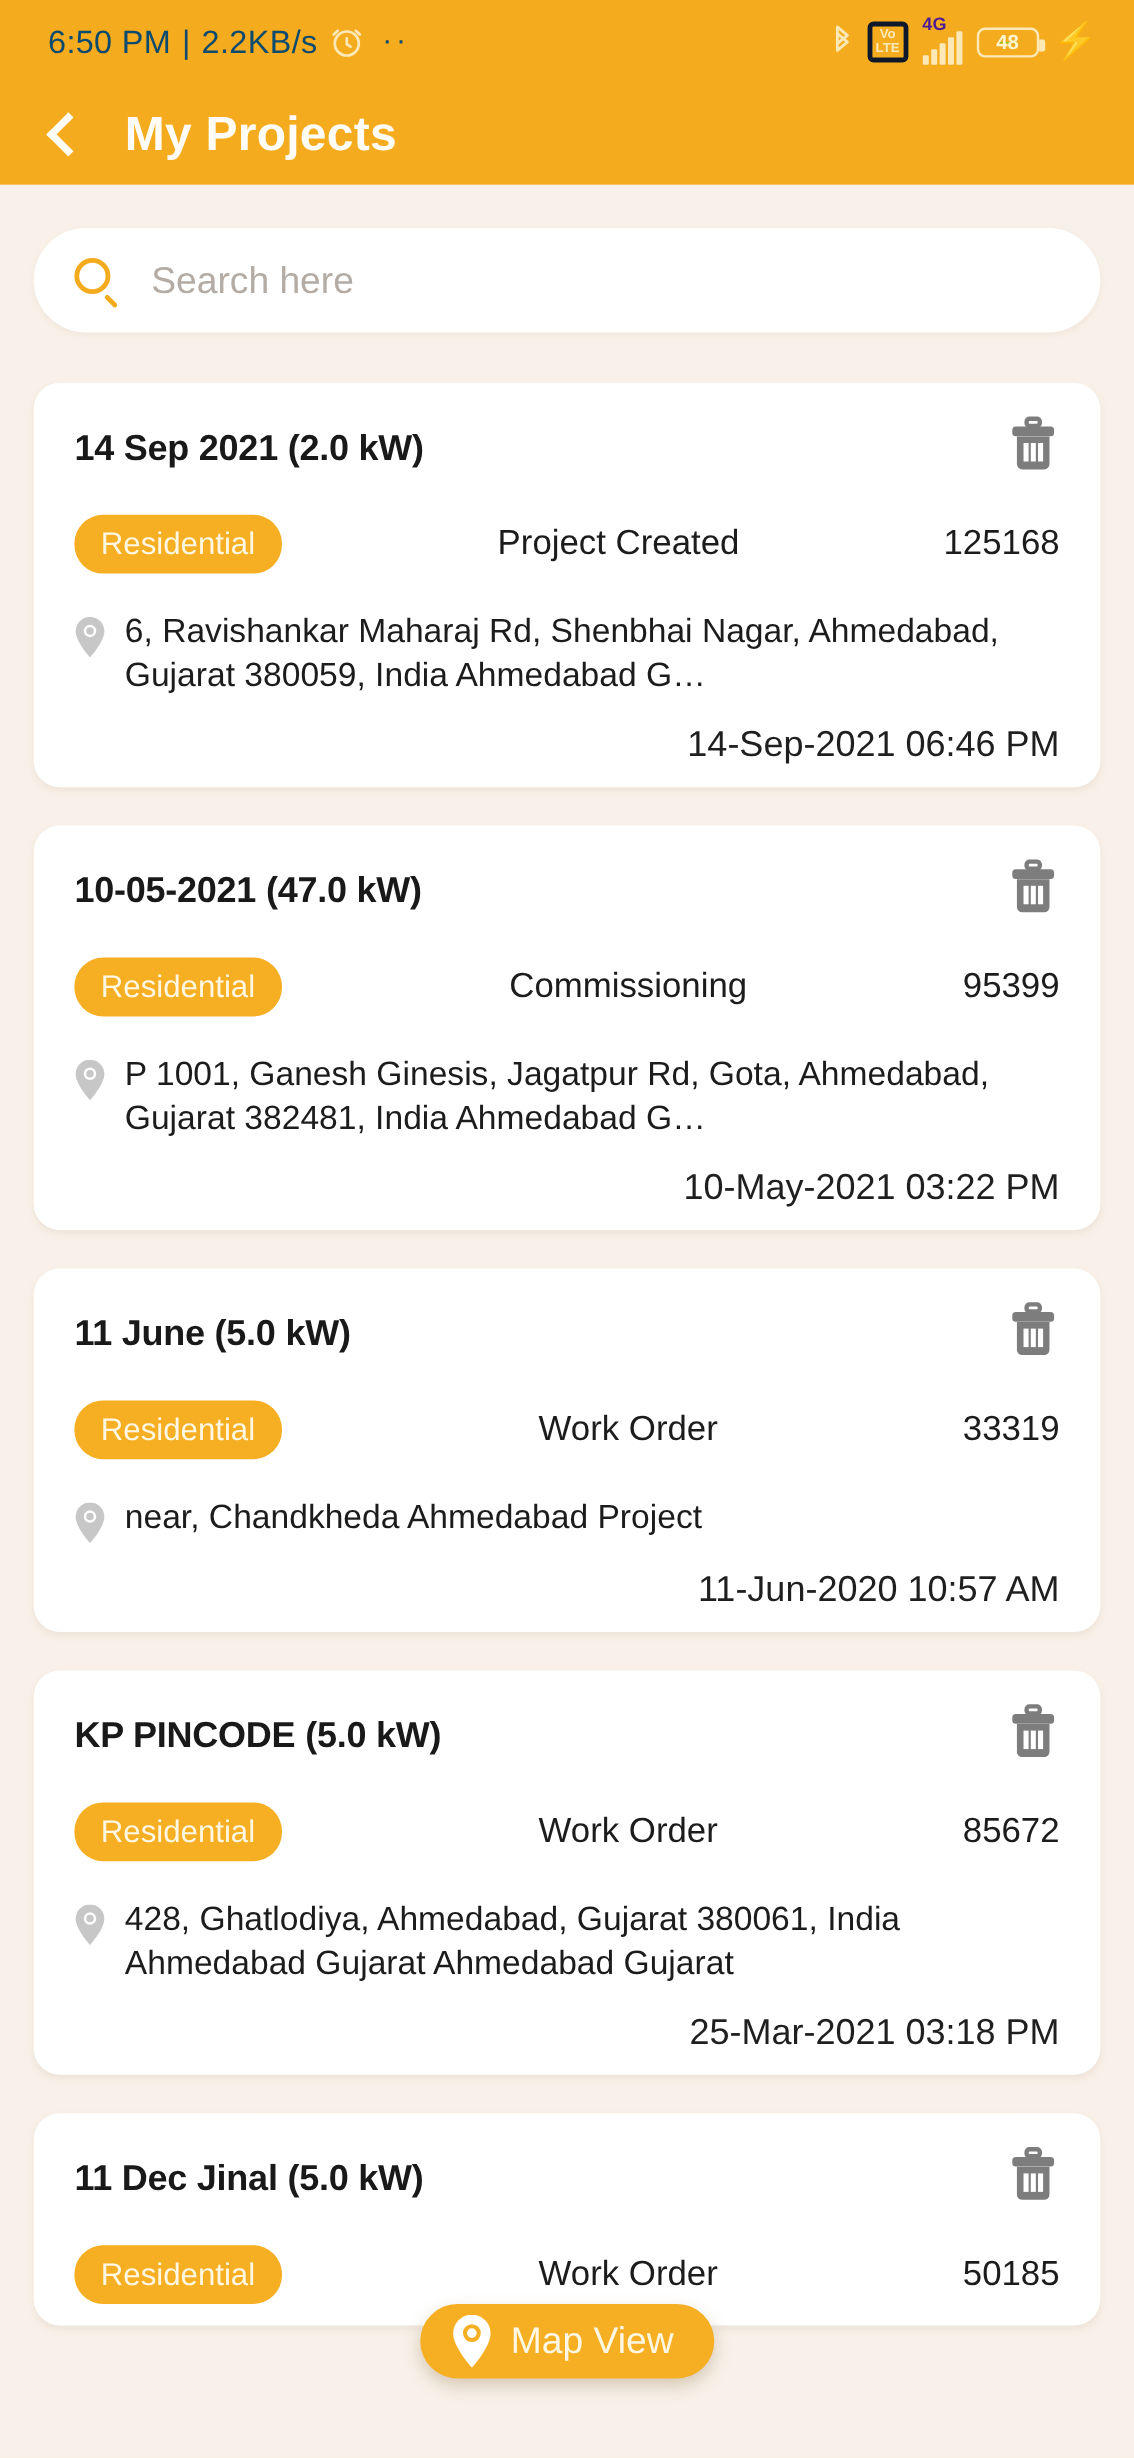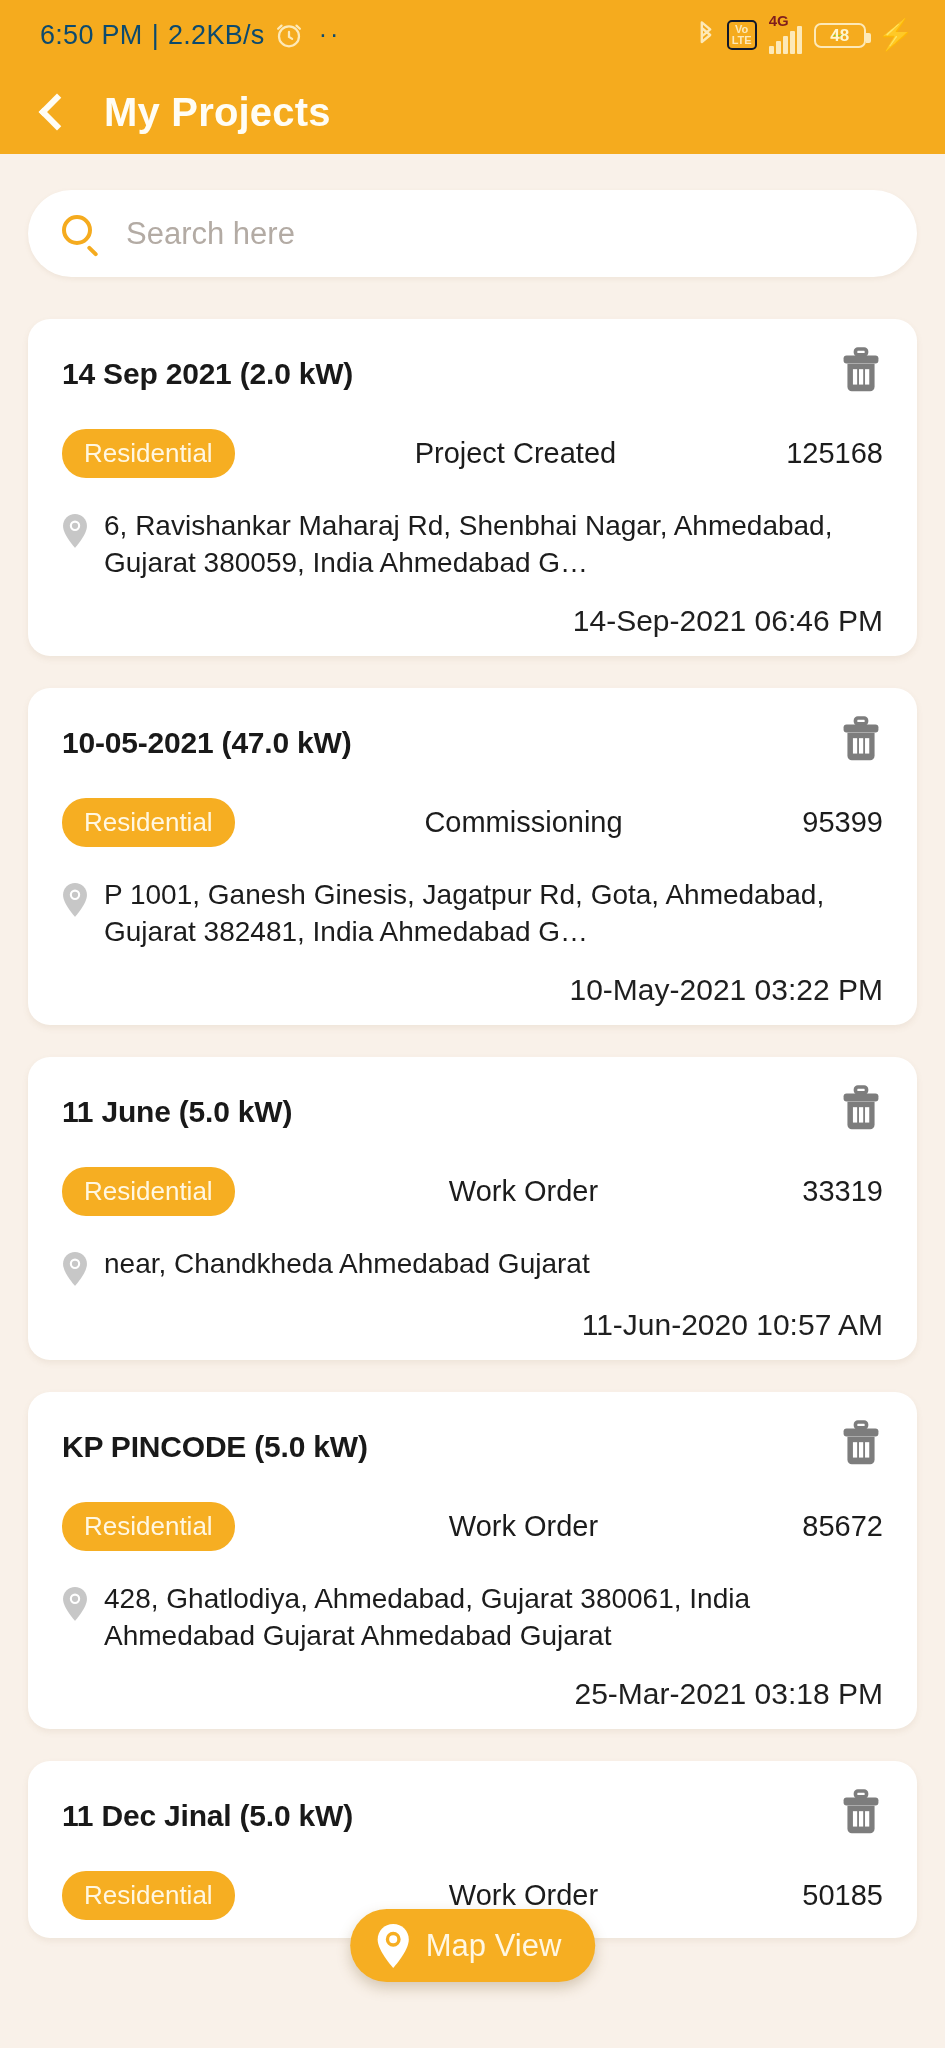--- a/index.html
+++ b/index.html
@@ -28,36 +28,36 @@
     letter-spacing:.3px;
   }
   .sb-left .dots{ letter-spacing:3px; font-size:25px; margin-left:6px; }
   .sb-right{
     display:flex;
     align-items:center;
     gap:12px;
   }
   .ico-bt{ width:18px; height:28px; }
   .volte{
-    border:2px solid #0f172a;
+    border:4px solid #0f172a;
     border-radius:5px;
     color:#fde9b8;
     font-size:11px;
     line-height:11px;
     font-weight:bold;
     padding:2px 3px;
     text-align:center;
   }
   .sig{ display:flex; align-items:flex-end; gap:2px; position:relative; padding-top:10px;}
   .sig i{ display:block; width:5px; background:#fde9b8; border-radius:1px;}
   .sig .b1{height:8px;} .sig .b2{height:13px;} .sig .b3{height:18px;}
   .sig .b4{height:23px;} .sig .b5{height:28px;}
   .sig .g4{
     position:absolute; top:-4px; left:0;
-    font-size:15px; color:#7f1d1d; font-weight:bold;
+    font-size:15px; color:#4c1d95; font-weight:bold;
   }
   .batt{
     width:52px; height:25px;
     border:2px solid #fde9b8;
     border-radius:7px;
     position:relative;
     display:flex; align-items:center;
     padding:10px;
     justify-content:center;
   }
@@ -197,21 +197,21 @@
   }
 
   
   .mapfab{
     position:absolute;
     left:50%;
     transform:translateX(-50%);
     bottom:66px;
     background:#f6ae22;
     border-radius:40px;
-    height:73px;
+    height:62px;
     display:flex;
     align-items:center;
     gap:16px;
     padding:0 34px 0 26px;
     box-shadow:0 6px 14px rgba(120,90,40,.28);
     z-index:9;
   }
   .mapfab .pinw{ width:34px; height:44px; }
   .mapfab span{ color:#fff7e2; font-size:31px; }
 </style>
@@ -338,21 +338,21 @@
     <div class="card-row">
       <div class="badge">Residential</div>
       <div class="stage">Work Order</div>
       <div class="pid">33319</div>
     </div>
     <div class="addr-row">
       <svg class="pin" viewBox="0 0 20 26">
         <path d="M10 0C4.8 0 .8 4 .8 9.2.8 16 10 26 10 26s9.2-10 9.2-16.8C19.2 4 15.2 0 10 0z" fill="#c7c7c7"></path>
         <circle cx="10" cy="9" r="3.2" fill="none" stroke="#ffffff" stroke-width="1.6"></circle>
       </svg>
-      <div class="addr">near, Chandkheda Ahmedabad Gujarat</div>
+      <div class="addr">near, Chandkheda Ahmedabad Project</div>
     </div>
     <div class="ts">11-Jun-2020 10:57 AM</div>
   </div>
 
   <div class="card">
     <div class="card-top">
       <div class="card-title">KP PINCODE (5.0 kW)</div>
       <svg class="trash" viewBox="0 0 24 26">
         <rect x="9" y="1" width="6" height="3.2" rx="1.3" fill="none" stroke="#7d7d7d" stroke-width="2"></rect>
         <rect x="2.5" y="4.5" width="19" height="4.4" rx="1.6" fill="#7d7d7d"></rect>

